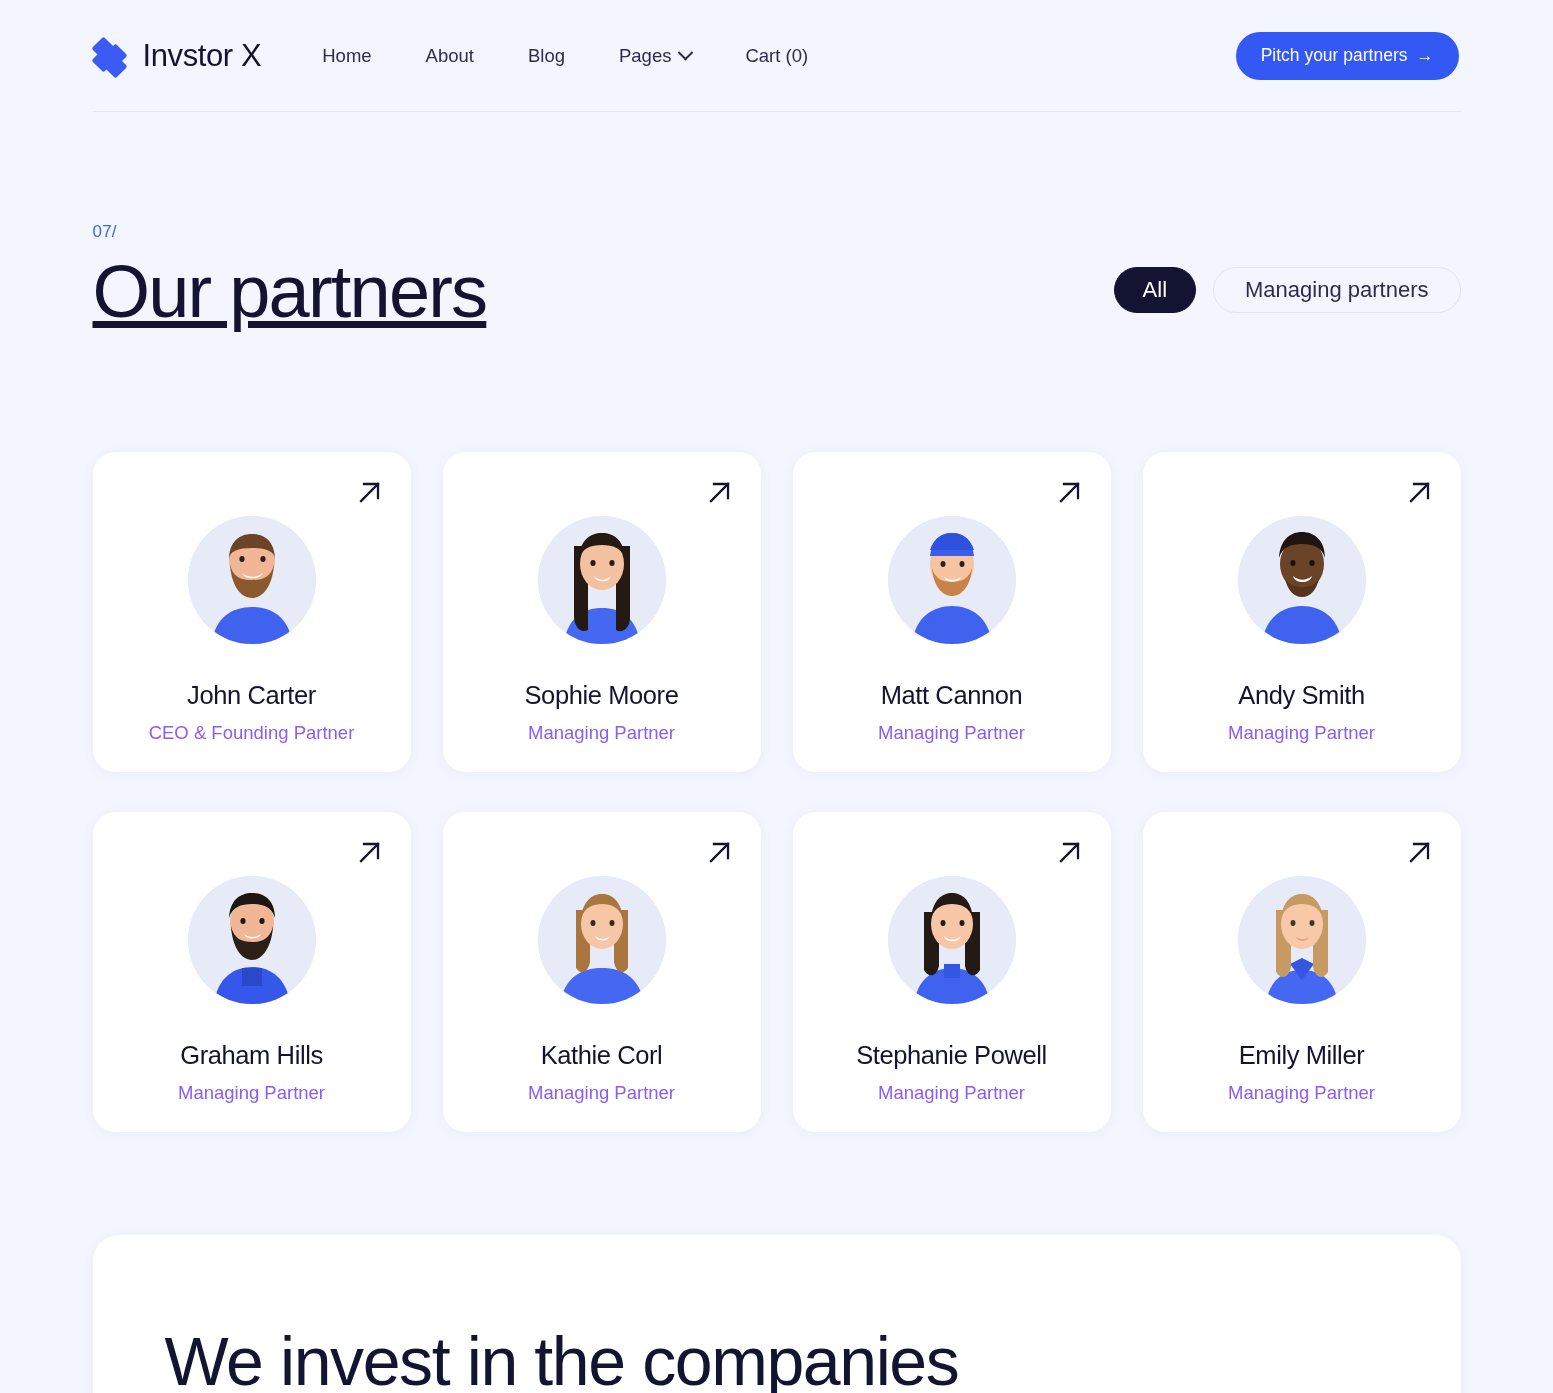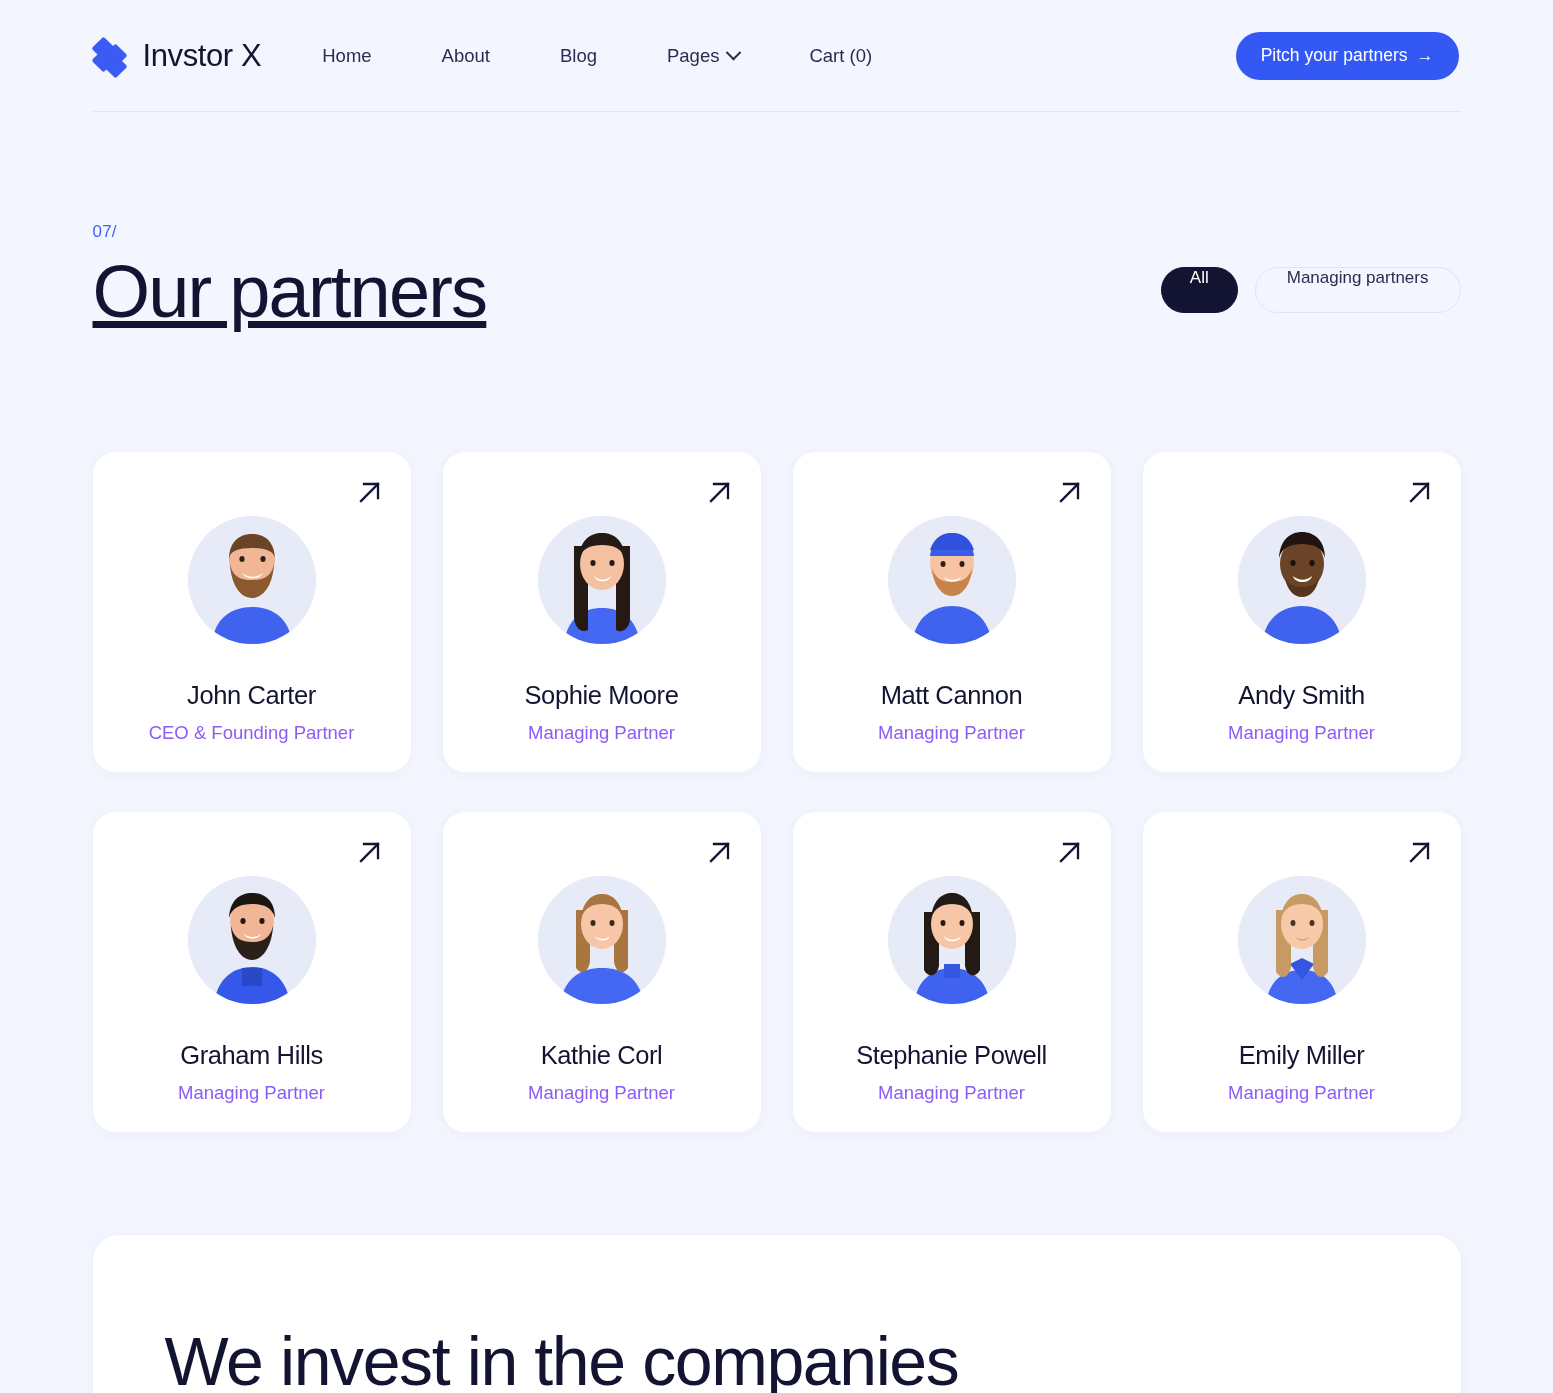--- a/index.html
+++ b/index.html
@@ -64,21 +64,21 @@
   .brand-name {
     font-size: 31px;
     letter-spacing: -0.4px;
     color: #131432;
     font-weight: 400;
   }
 
   .nav-links {
     display: flex;
     align-items: center;
-    gap: 16px;
+    gap: 0;
     list-style: none;
   }
 
   .nav-link {
     font-size: 18.5px;
     color: #2b2d50;
     text-decoration: none;
     padding: 10px 27px;
     display: flex;
     align-items: center;
@@ -147,23 +147,24 @@
     display: flex;
     align-items: center;
     gap: 17px;
     padding-bottom: 18px;
   }
 
   .pill {
     border-radius: 999px;
     height: 46px;
     padding: 0 31px;
-    font-size: 17px;
+    font-size: 22px;
     font-family: inherit;
     display: flex;
+    align-items: center;
     justify-content: center;
     cursor: pointer;
     white-space: nowrap;
     background: transparent;
     border: 1px solid #dfe4f1;
     color: #2b2d50;
     margin-top: 20px;
   }
   .pill.active {
     background: #131432;

